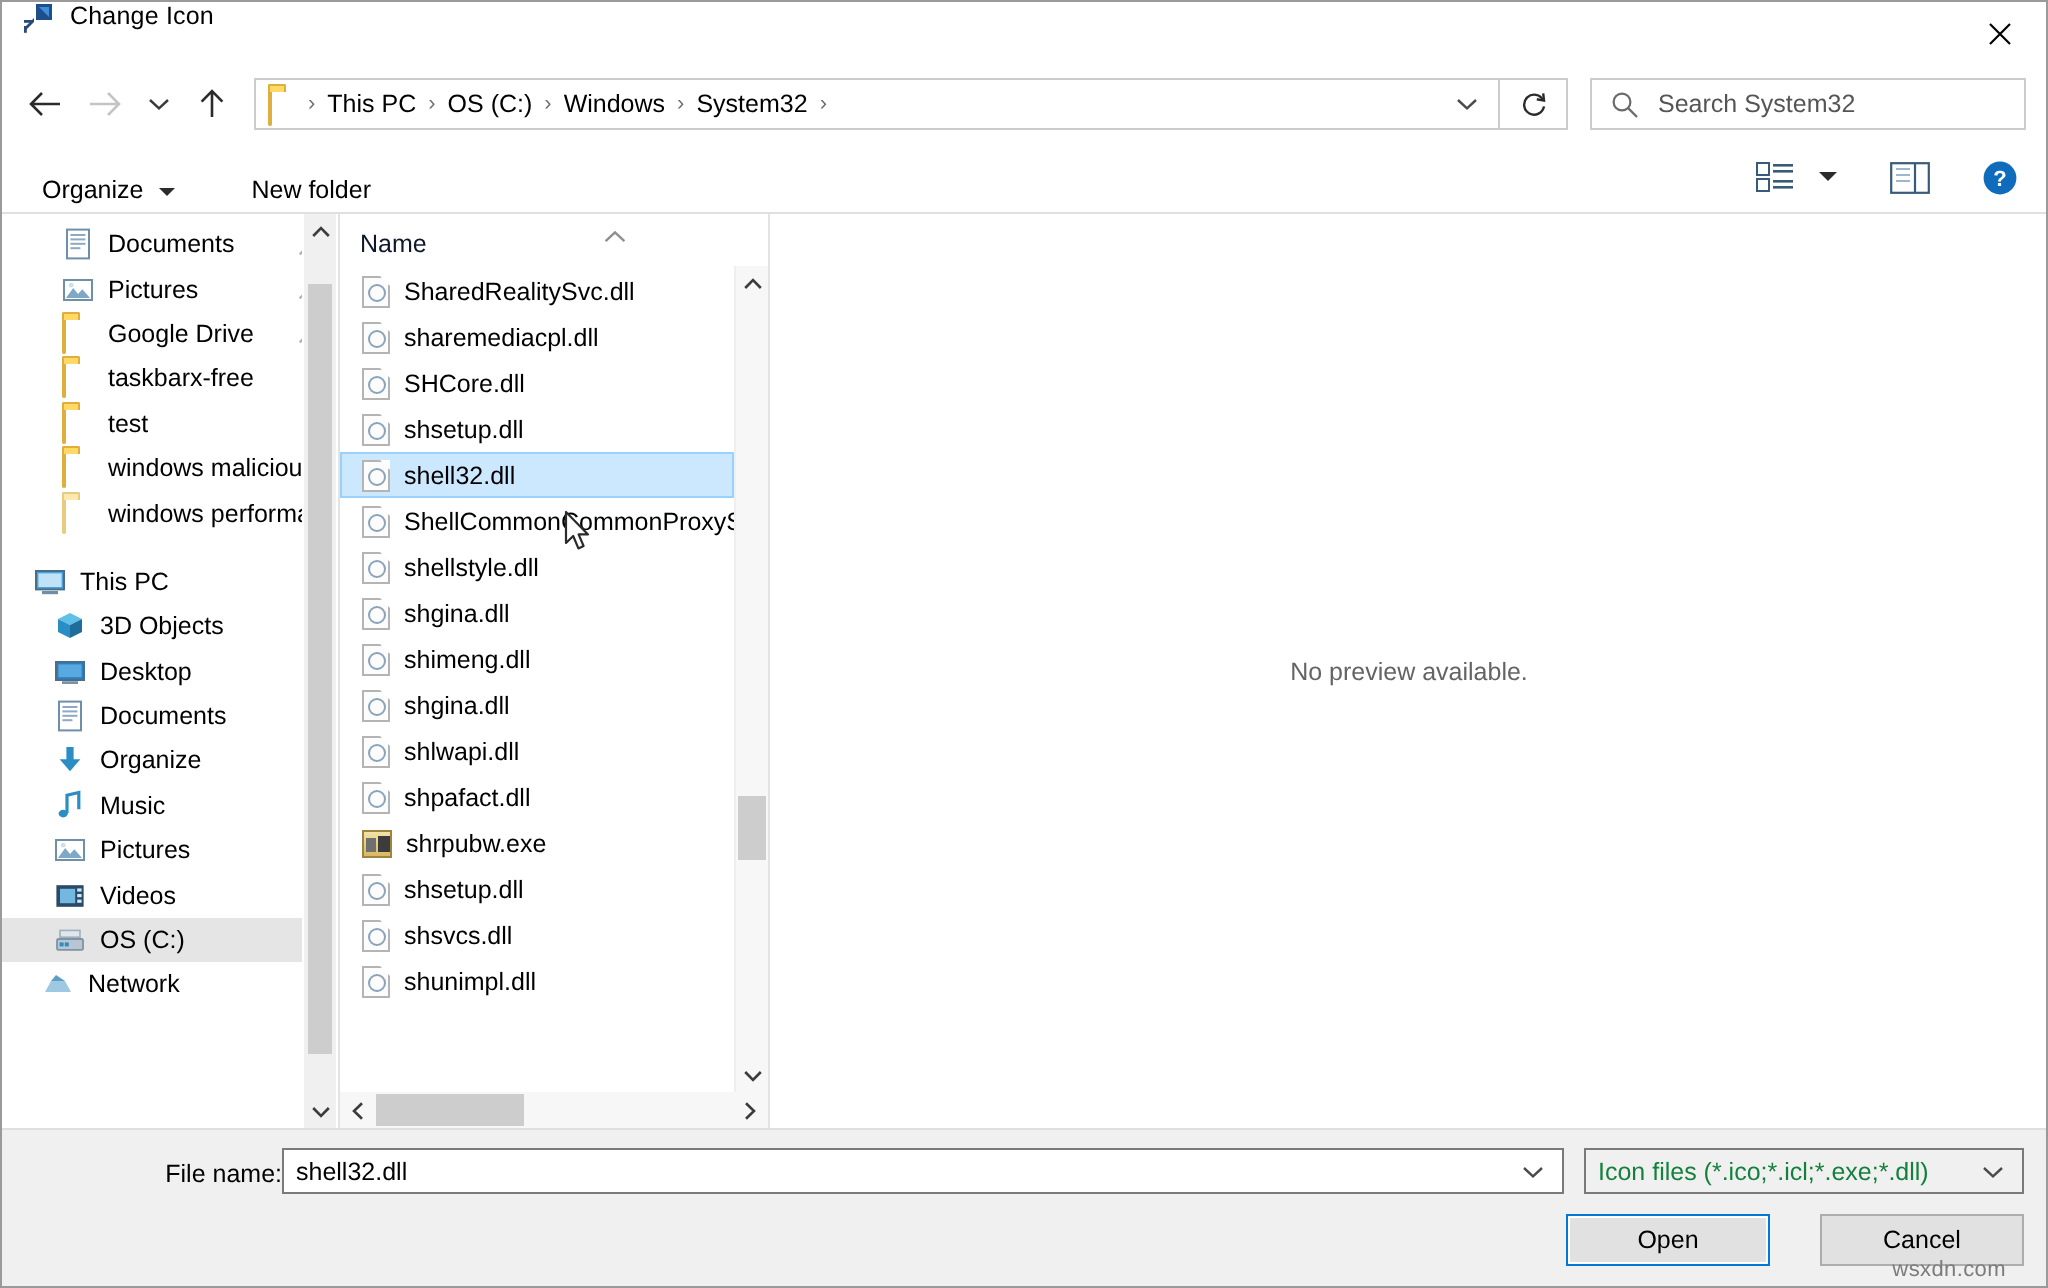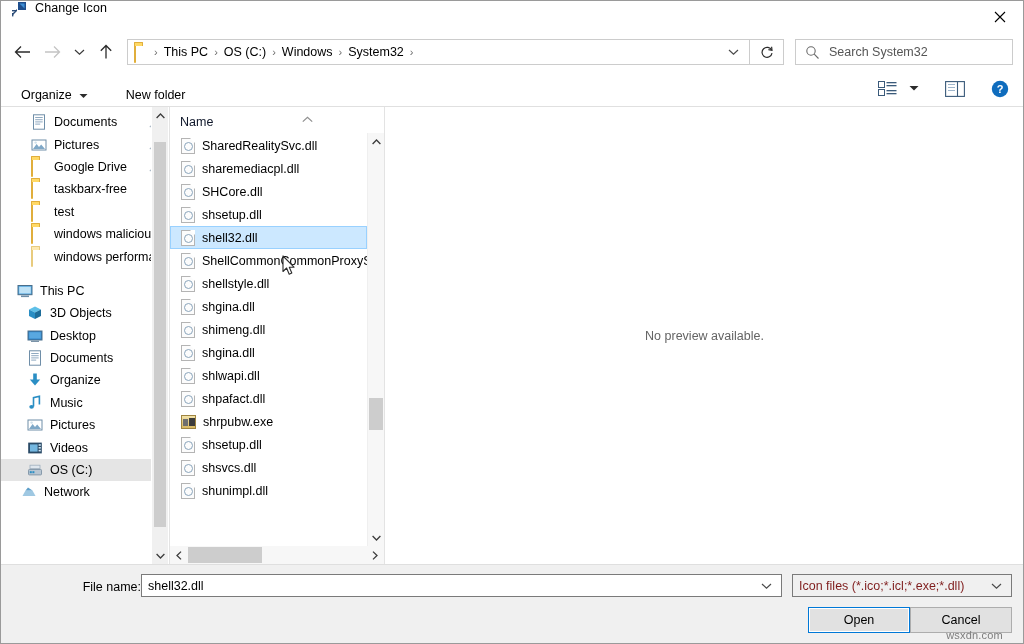--- a/index.html
+++ b/index.html
@@ -331,24 +331,24 @@
     font-size: 12.5px; color: #000000;
   }
   .fn-chev { margin-left: auto; padding-right: 7px; display: flex; }
   .filter-combo {
     width: 220px; height: 23px; flex: none;
     margin-left: 10px;
     border: 1px solid #7a7a7a; background: #f0f0f0;
     display: flex; align-items: center;
     padding: 0 2px 0 6px;
   }
-  .filter-value { font-size: 12.5px; color: #7f1d1d; }
+  .filter-value { font-size: 12.5px; color: #15803d; }
   .btn-row {
     display: flex; justify-content: flex-end;
-    gap: 0; padding: 10px 11px 0 0;
+    gap: 25px; padding: 10px 11px 0 0;
   }
   .btn {
     width: 102px; height: 26px;
     font-size: 12.5px; color: #000000;
     display: flex; align-items: center; justify-content: center;
     background: #e1e1e1; border: 1px solid #adadad;
   }
   .btn.primary {
     background: #e1e1e1;
     border: 1px solid #0078d7;

